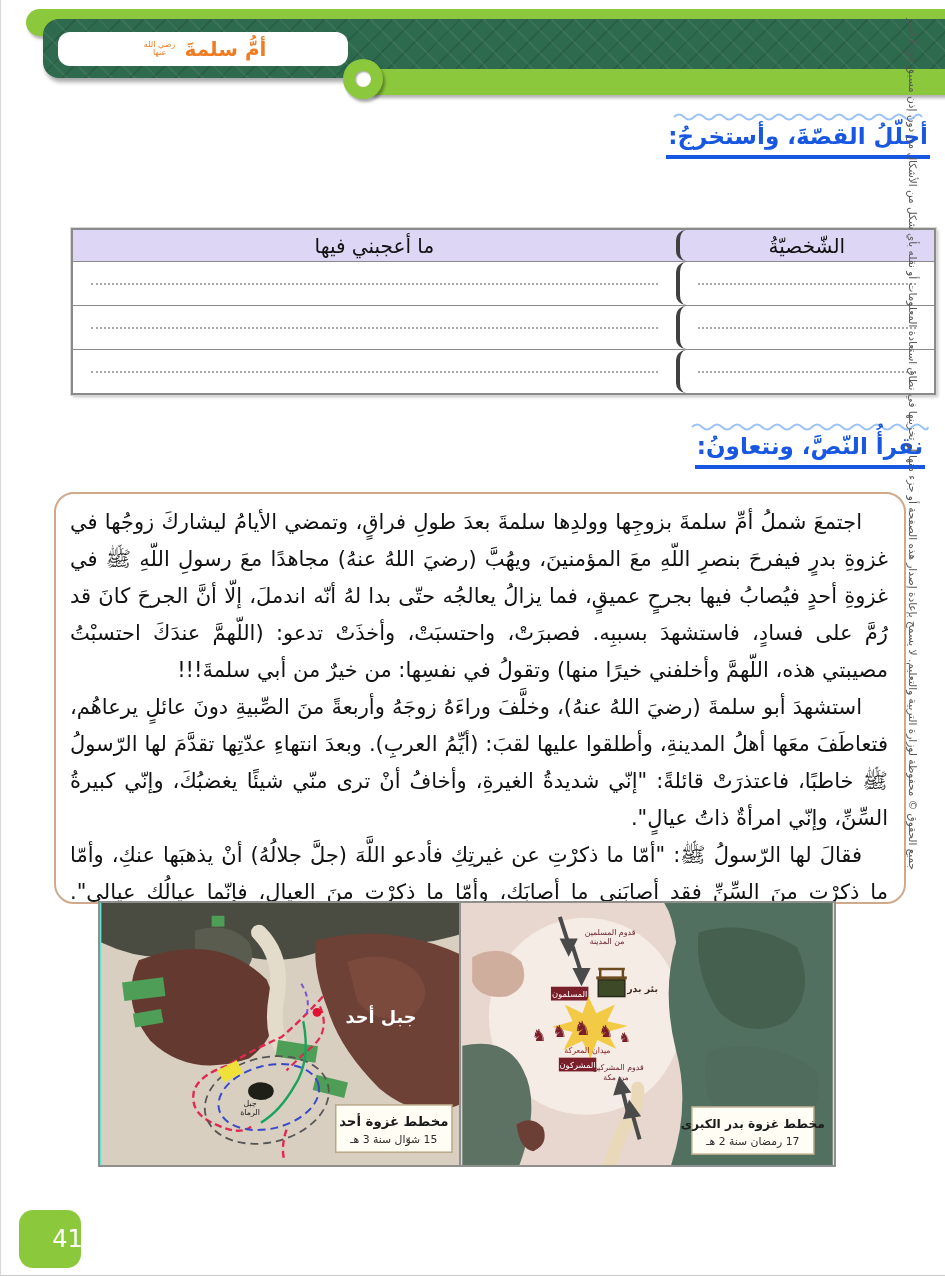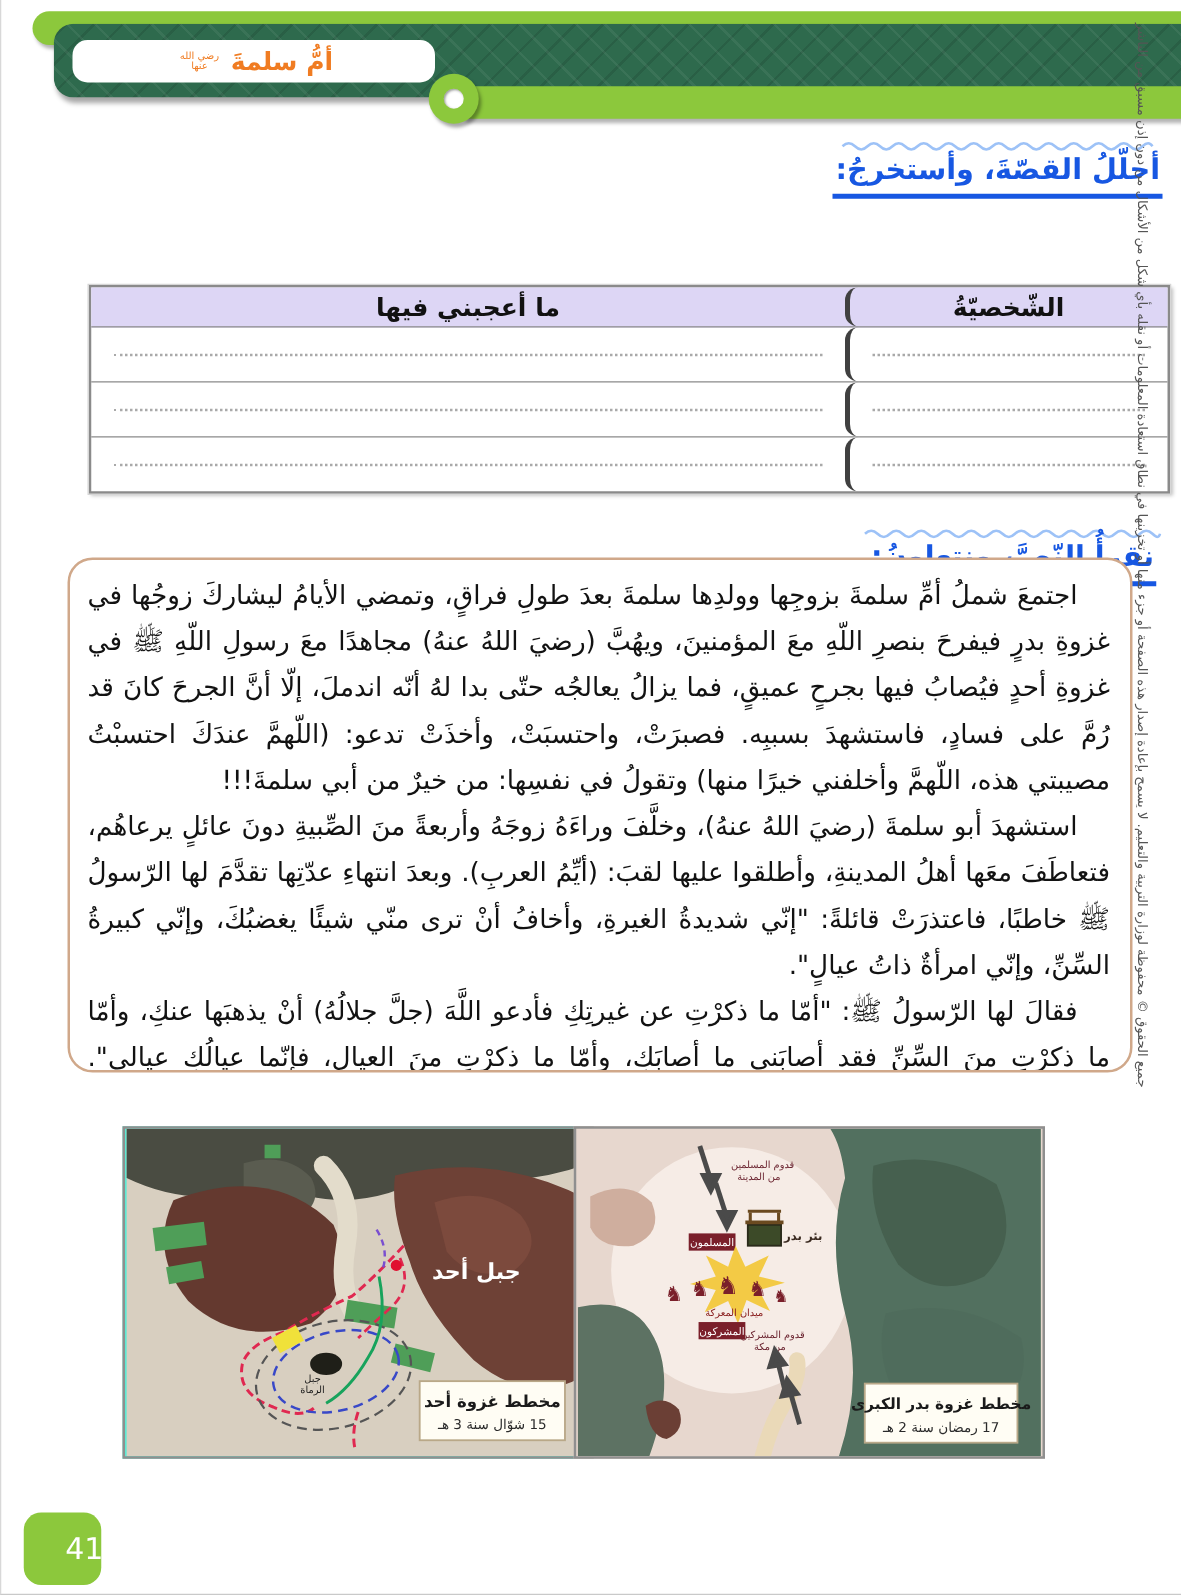--- a/index.html
+++ b/index.html
@@ -64,34 +64,34 @@
   
   .char-table {
     position:absolute; left:70px; top:228px; width:865px; height:167px;
     border:2px solid #8a8a8a; outline:1px solid #d6d6d6; background:#fff;
     display:flex; flex-direction:column; direction:rtl;
     box-shadow:2px 2px 3px rgba(0,0,0,.25);
   }
   .char-table .thead { display:flex; height:32px; background:#ddd6f5; border-bottom:1px solid #8a8a8a; }
   .char-table .thead .th {
     display:flex; align-items:center; justify-content:center;
-    font-weight:bold; font-size:20px; color:#111;
+    font-weight:normal; font-size:20px; color:#111;
   }
   .char-table .col-char { width:30%; border-left:4px solid #404040;border-radius:10px; }
   .char-table .col-liked { width:70%; }
   .char-table .trow { display:flex; flex:1; border-bottom:1px solid #8a8a8a; }
   .char-table .trow:last-child { border-bottom:none; }
   .char-table .cell { display:flex; align-items:center; justify-content:center; }
   .dotline { display:block; border-bottom:2px dotted #a9a9a9; height:2px; }
   .cell.col-char .dotline { width:86%; }
   .cell.col-liked .dotline { width:94%; }
 
   
   .story-box {
-    position:absolute; left:53px; top:446px; width:852px; height:412px;
+    position:absolute; left:53px; top:492px; width:852px; height:412px;
     border:2px solid #d0a88a; border-radius:20px; background:#fff;
     padding:10px 16px 6px 14px; direction:rtl; overflow:hidden;
   }
   .story-box p {
     font-size:21px; line-height:37px; color:#121212;
     text-align:justify; text-indent:26px; margin:0;
   }
 
   
   .map { position:absolute; top:901px; width:377px; height:266px;

